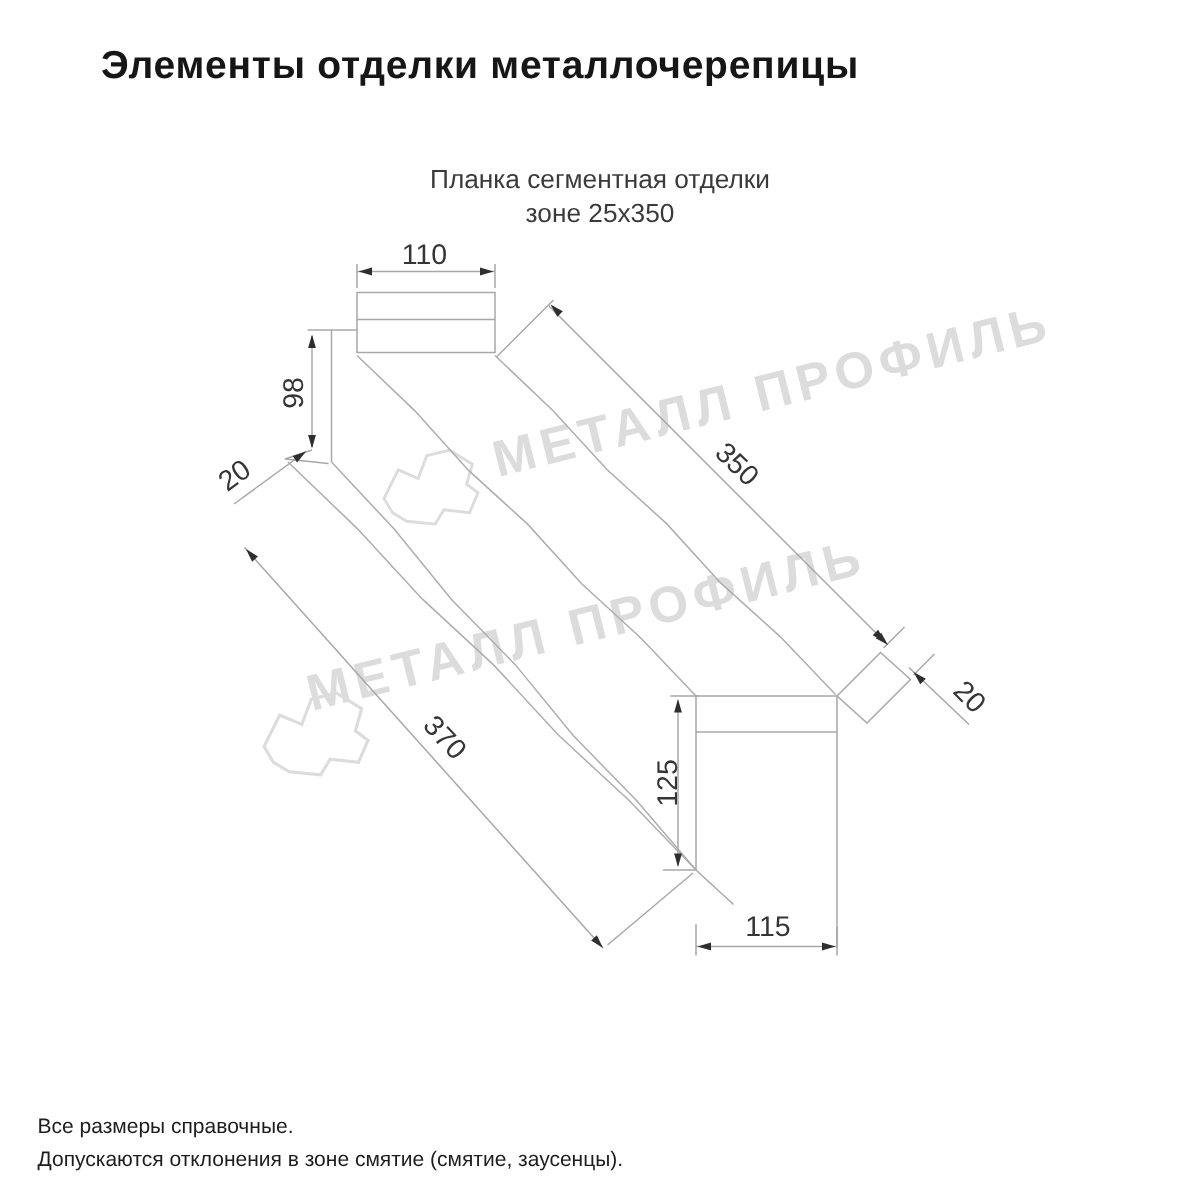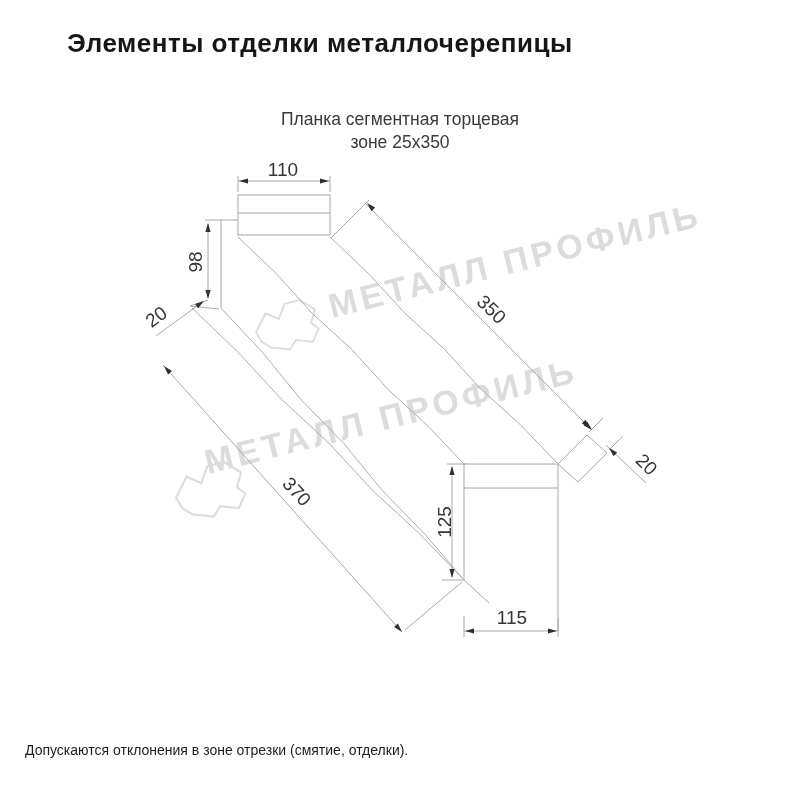--- a/index.html
+++ b/index.html
@@ -105,21 +105,22 @@
       <path class="ln" d="M464,616 L464,637 M558,618 L558,637 M464,631 L558,631"></path>
       <path class="arr" transform="translate(465,631) rotate(180)" d="M0,0 L-9,2.6 L-9,-2.6 Z"></path>
       <path class="arr" transform="translate(557,631)" d="M0,0 L-9,2.6 L-9,-2.6 Z"></path>
       <text class="dim" text-anchor="middle" transform="translate(512,624)">115</text>
     </g>
   </svg>
 
   <div class="page-title">Элементы отделки металлочерепицы</div>
 
   <div class="subtitle">
-    <div>Планка сегментная торцевая</div>
+    <div>Планка сегментная отделки</div>
     <div>зоне 25х350</div>
   </div>
 
   <div class="footer">
-    <div>Допускаются отклонения в зоне отрезки (смятие, отделки).</div>
+    <div>Все размеры справочные.</div>
+    <div>Допускаются отклонения в зоне смятие (смятие, заусенцы).</div>
   </div>
 
 </div>
 
 </body></html>

